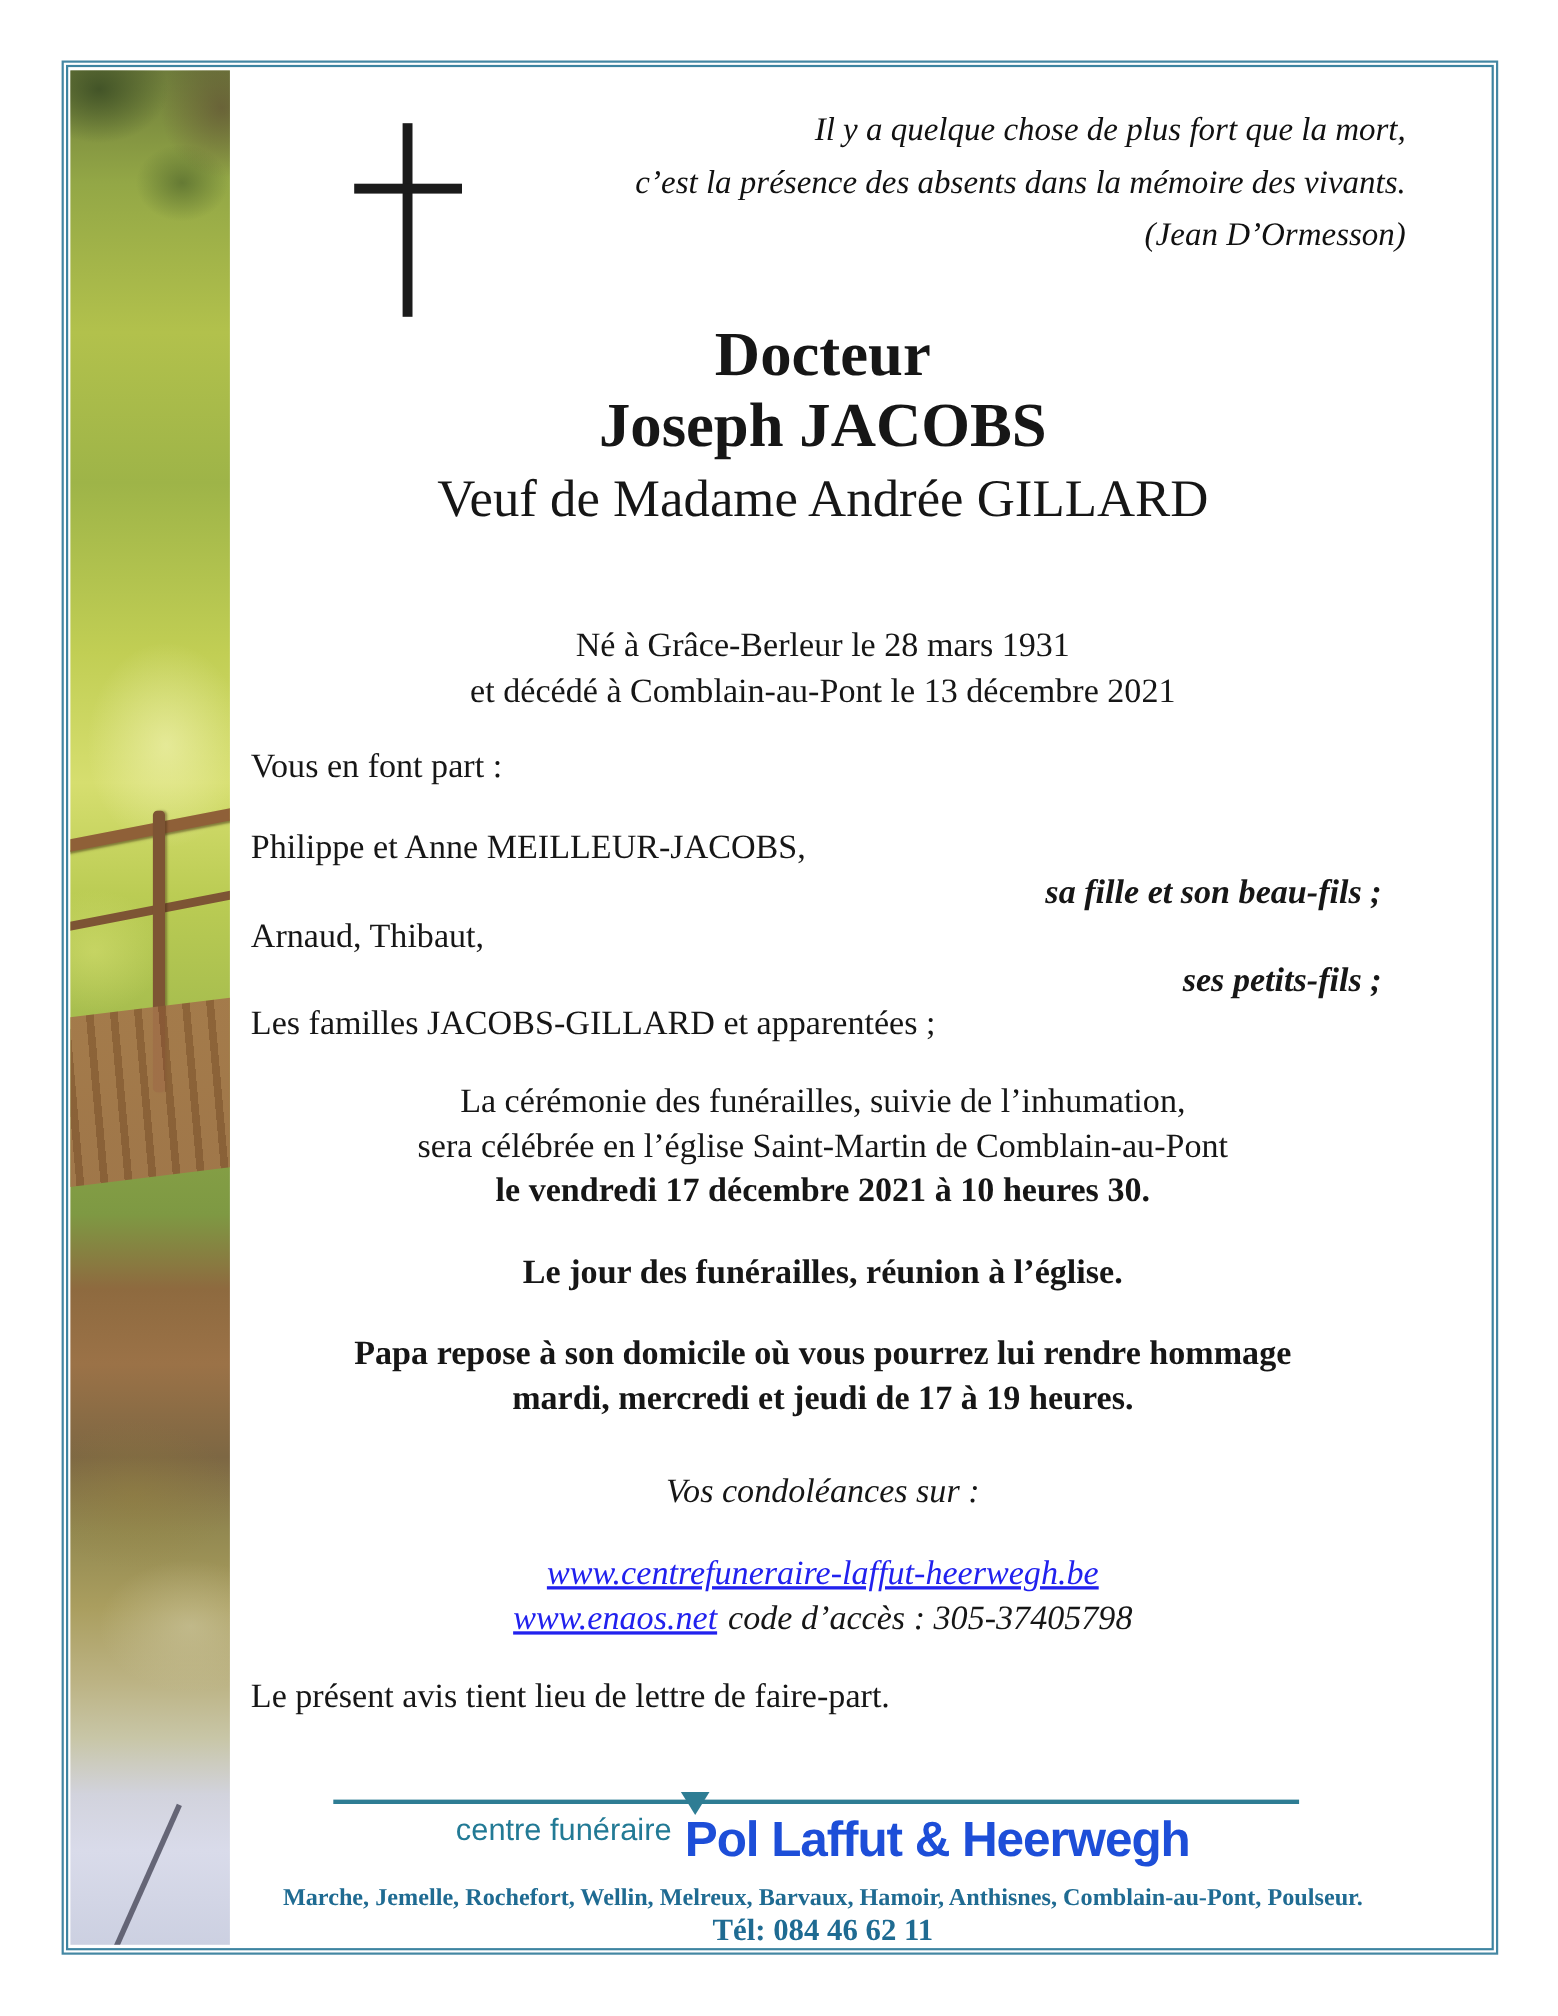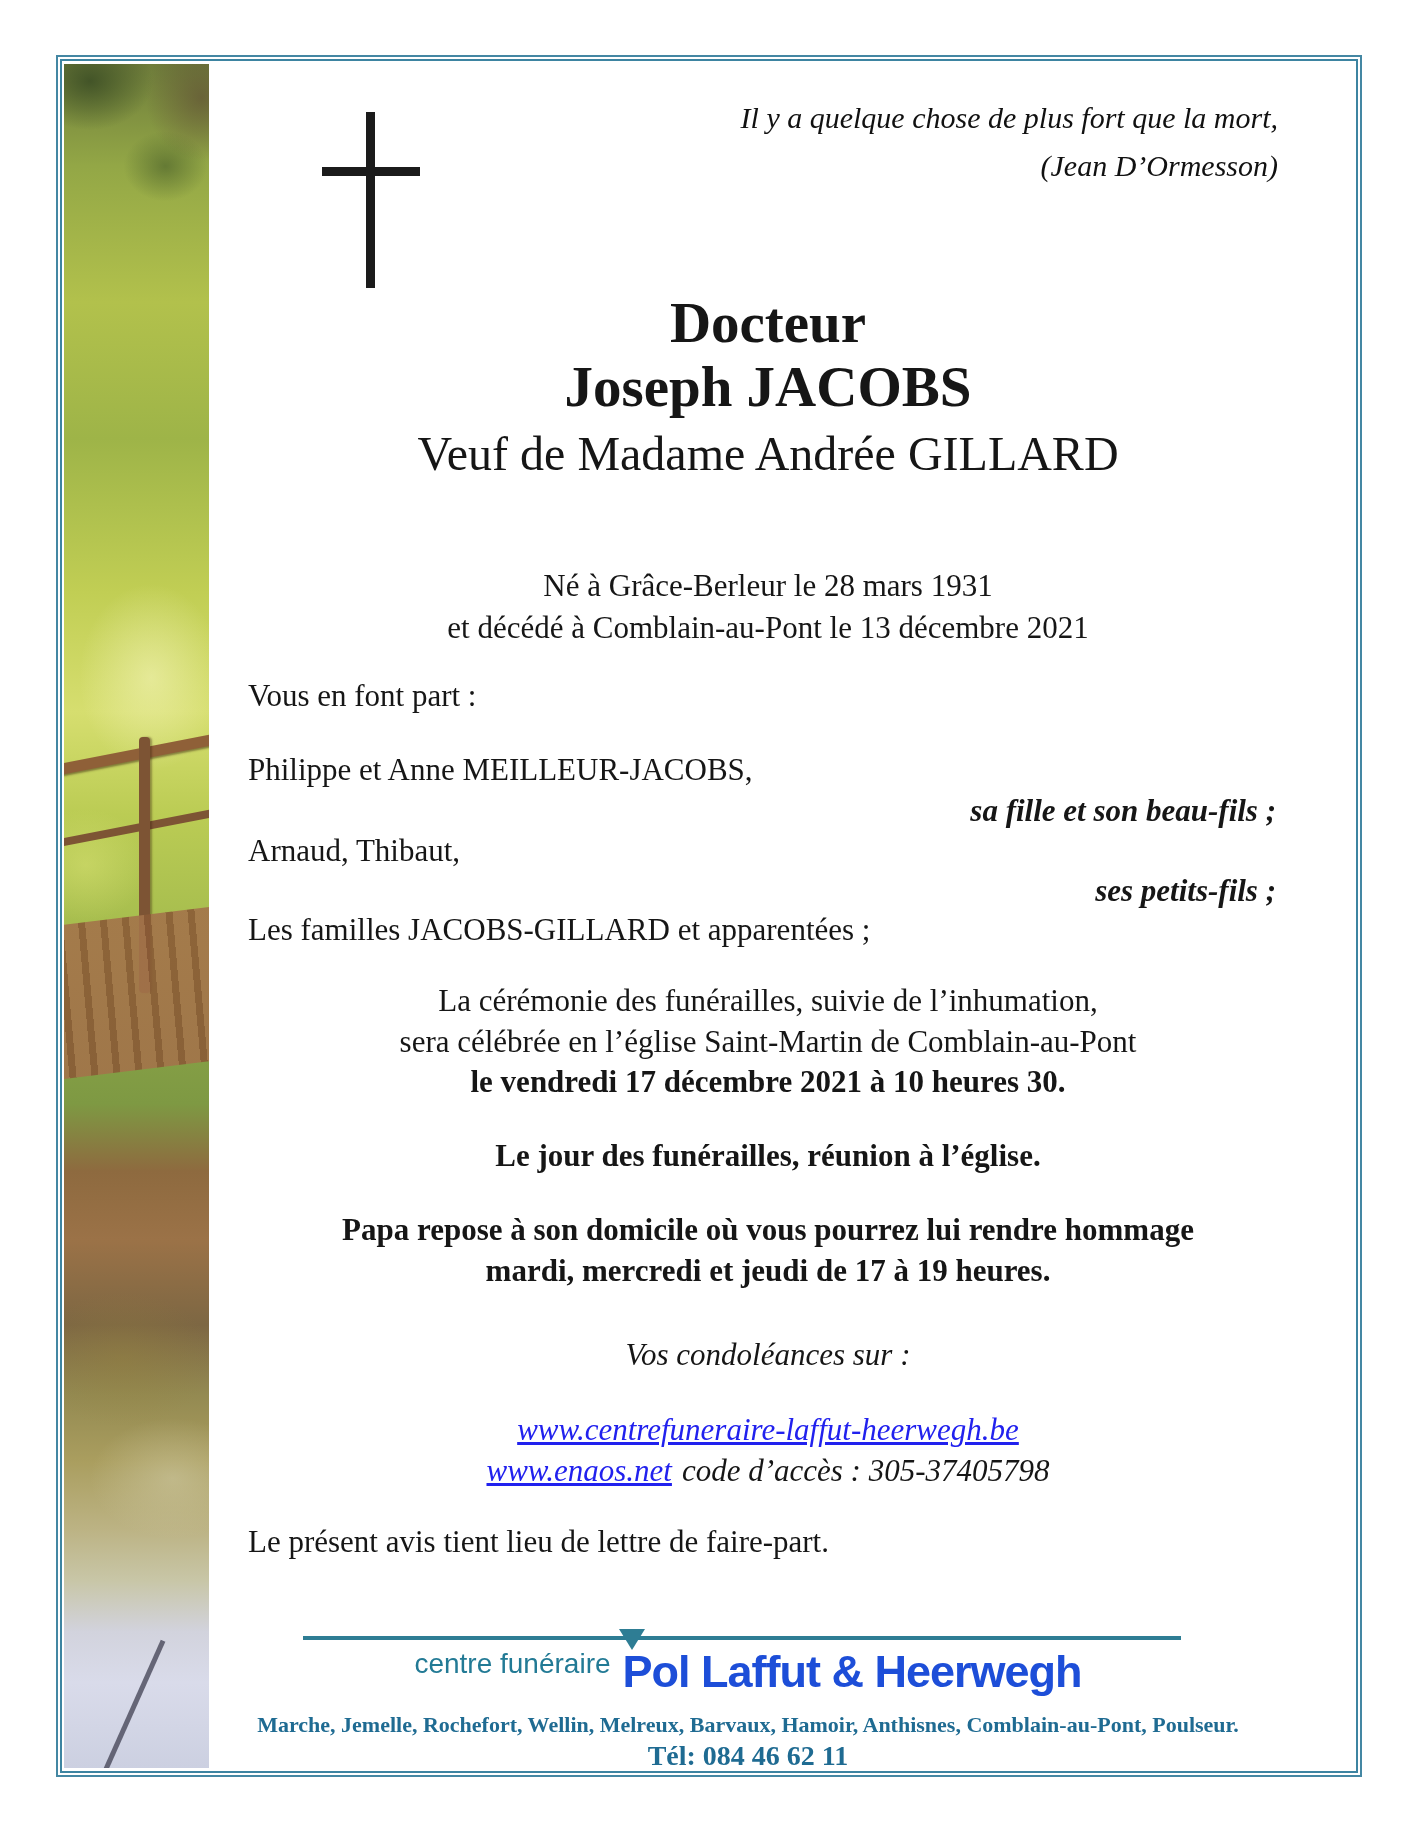--- a/index.html
+++ b/index.html
@@ -37,21 +37,21 @@
   .stick{position:absolute;left:38%;top:92%;width:5px;height:12%;background:#49485a;
          transform:rotate(24deg);opacity:.8;}
   
   .cross{position:absolute;left:366px;top:112px;width:9px;height:176px;background:#1b1b1b;}
   .cross::after{content:"";position:absolute;left:-44px;top:55px;width:98px;height:9px;background:#1b1b1b;}
   
   .quote{position:absolute;top:94px;right:138px;text-align:right;font-style:italic;
          font-size:30px;line-height:48px;color:#111;}
   
   .col{position:absolute;left:228px;top:0;width:1040px;}
-  .abs{position:absolute;width:100%;margin-left:20px;}
+  .abs{position:absolute;width:100%;}
   .center{text-align:center;}
   .left{text-align:left;}
   .right{text-align:right;padding-right:12px;box-sizing:border-box;}
   .t-title{font-size:57px;font-weight:bold;line-height:62px;}
   .t-sub{font-size:48px;}
   .t-body{font-size:31px;}
   .t-bold{font-size:31px;font-weight:bold;}
   .t-bolditalic{font-size:31px;font-weight:bold;font-style:italic;}
   .t-italic{font-size:31px;font-style:italic;}
   .link{color:#2121ee;text-decoration:underline;font-style:italic;}
@@ -87,20 +87,21 @@
     <div class="rail2"></div>
     <div class="post"></div>
     <div class="deck"></div>
     <div class="stick"></div>
   </div>
 
   <div class="cross"></div>
 
   <div class="quote">
     <div>Il y a quelque chose de plus fort que la mort,</div>
+    <div>c’est la présence des absents dans la mémoire des vivants.</div>
     <div>(Jean D’Ormesson)</div>
   </div>
 
   <div class="col">
 
     <div class="abs center t-title" style="top:292px">Docteur</div>
     <div class="abs center t-title" style="top:356px">Joseph JACOBS</div>
     <div class="abs center t-sub" style="top:426px">Veuf de Madame Andrée GILLARD</div>
 
     <div class="abs center t-body" style="top:568px">Né à Grâce-Berleur le 28 mars 1931</div>

